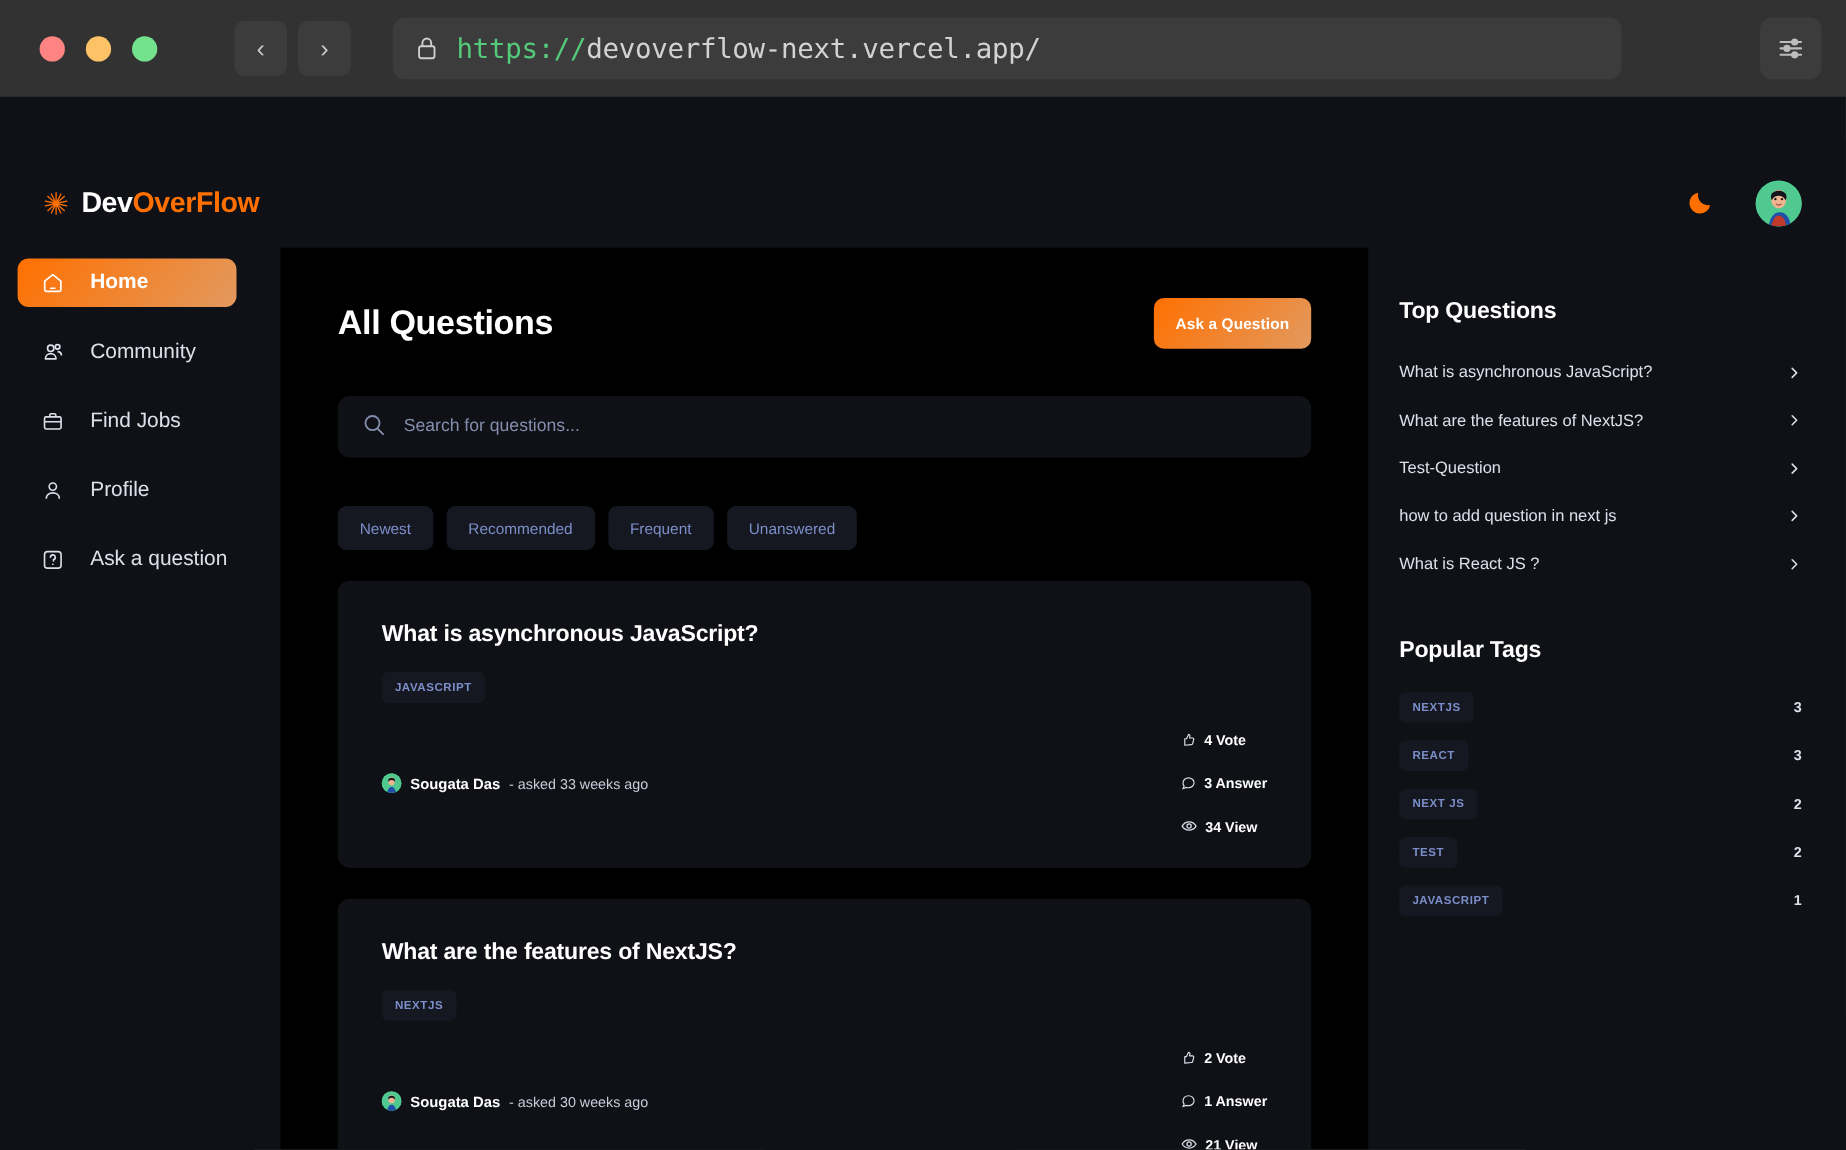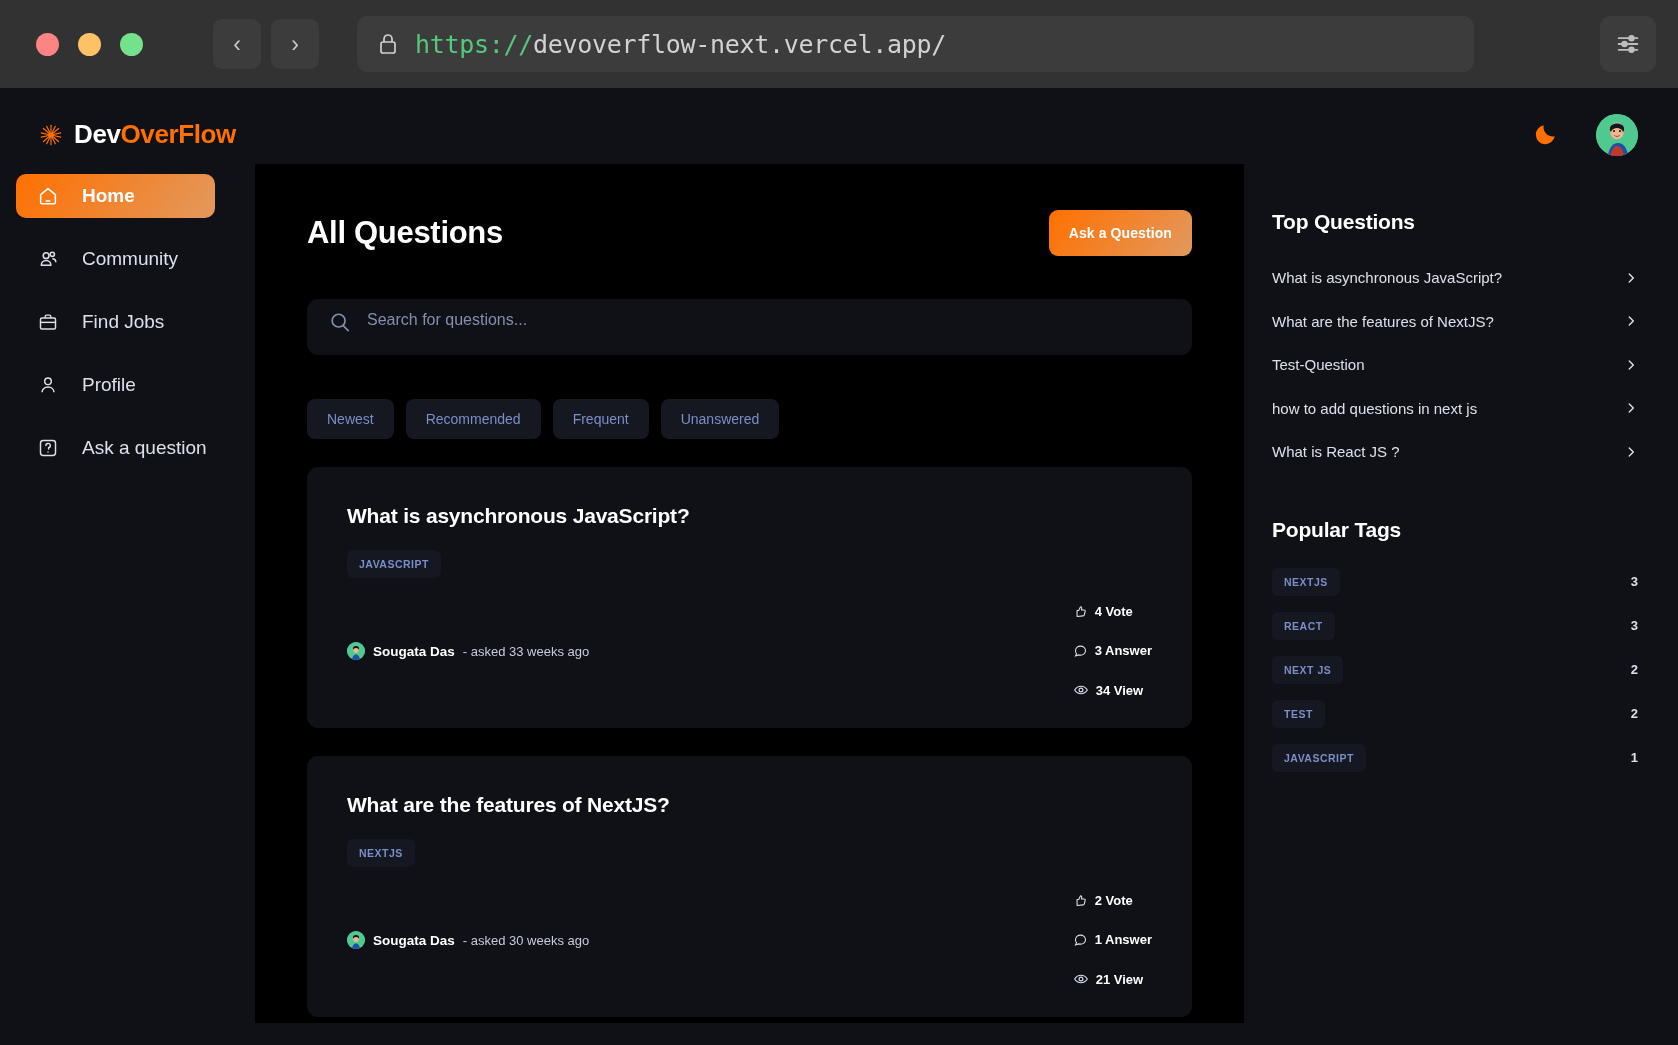--- a/index.html
+++ b/index.html
@@ -67,26 +67,27 @@
   .page {
     width: 1678px;
     height: 957px;
     background: #0f1117;
     position: relative;
     overflow: hidden;
   }
 
   
   .navbar {
-    height: 76px;
+    height: 98px;
     background: #0f1117;
     display: flex;
     align-items: center;
     padding: 17px 40px 0 38px;
     position: relative;
+    margin-top: 39px;
   }
   .logo { display: flex; align-items: center; gap: 10px; }
   .logo-mark { width: 26px; height: 26px; display: block; }
   .logo-text {
     font-size: 26px;
     font-weight: 700;
     letter-spacing: -0.4px;
     color: #fff;
   }
   .logo-text .accent { color: #ff7000; }
@@ -180,23 +181,23 @@
     padding: 15px 20px;
     cursor: pointer;
     letter-spacing: 0.1px;
   }
   .q-search {
     margin-top: 43px;
     height: 56px;
     background: #0f1117;
     border-radius: 11px;
     display: flex;
-    align-items: flex-start;
+    align-items: center;
     gap: 16px;
-    padding: 12px 22px;
+    padding: 0 22px;
   }
   .q-search .ph { color: #858ead; font-size: 16px; }
 
   .filters { margin-top: 44px; display: flex; gap: 12px; }
   .filter-pill {
     background: #151821;
     color: #7b8ec8;
     font-size: 14px;
     border: none;
     border-radius: 8px;
@@ -569,21 +570,21 @@
         </div>
         <div class="topq-item">
           <span class="topq-text">Test-Question</span>
           <span class="chev">
             <svg width="14" height="14" viewBox="0 0 24 24" fill="none" stroke="#dce0ea" stroke-width="2.4" stroke-linecap="round" stroke-linejoin="round">
                 <polyline points="9 5 16 12 9 19"></polyline>
               </svg>
           </span>
         </div>
         <div class="topq-item">
-          <span class="topq-text">how to add questions in next js</span>
+          <span class="topq-text">how to add question in next js</span>
           <span class="chev">
             <svg width="14" height="14" viewBox="0 0 24 24" fill="none" stroke="#dce0ea" stroke-width="2.4" stroke-linecap="round" stroke-linejoin="round">
                 <polyline points="9 5 16 12 9 19"></polyline>
               </svg>
           </span>
         </div>
         <div class="topq-item">
           <span class="topq-text">What is React JS ?</span>
           <span class="chev">
             <svg width="14" height="14" viewBox="0 0 24 24" fill="none" stroke="#dce0ea" stroke-width="2.4" stroke-linecap="round" stroke-linejoin="round">

